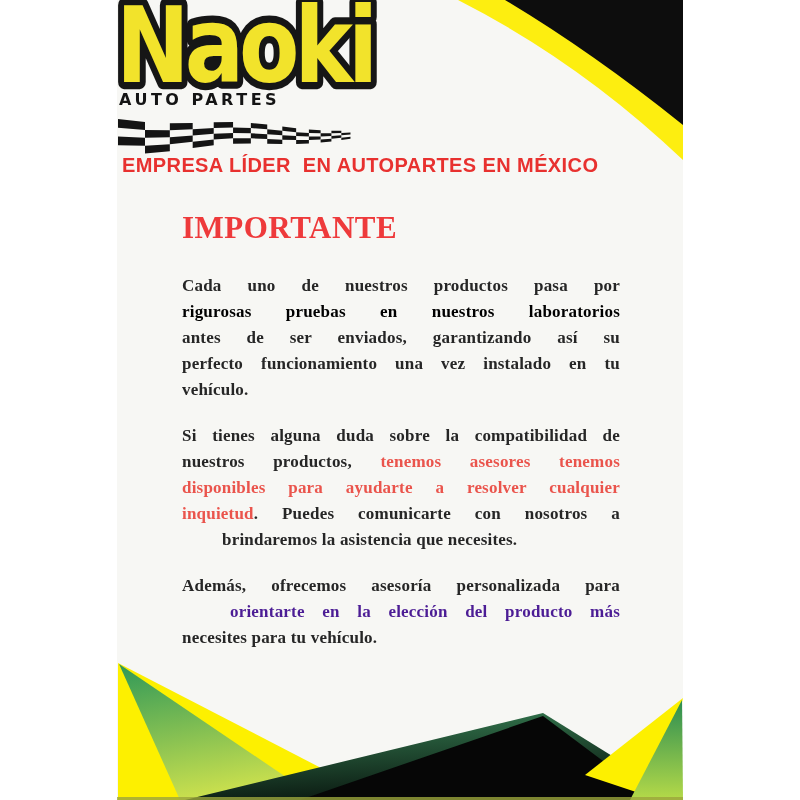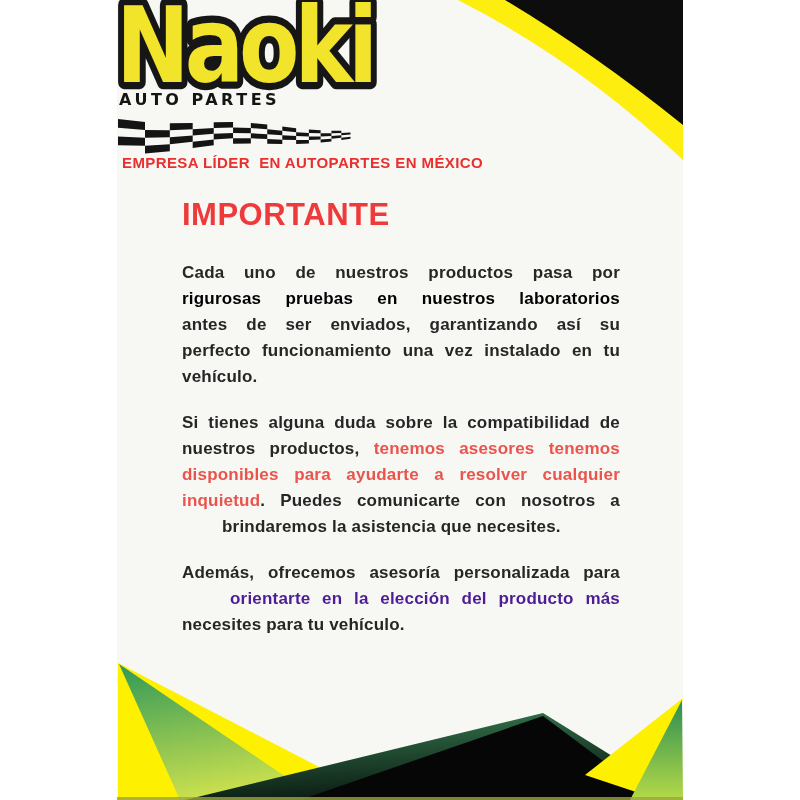--- a/index.html
+++ b/index.html
@@ -9,25 +9,25 @@
 
   
   .top-corner{position:absolute;top:0;right:0;width:566px;height:170px;pointer-events:none;}
 
   
   .brand-svg{position:absolute;left:-3px;top:-4px;width:310px;height:102px;overflow:visible;}
   .brand-svg text{font-family:"DejaVu Sans",sans-serif;font-weight:bold;}
   .subtitle{position:absolute;left:2px;top:90px;font-size:16px;font-weight:bold;color:#141414;
             letter-spacing:3.5px;font-family:"DejaVu Sans",sans-serif;white-space:pre;}
   .flag{position:absolute;left:1px;top:116px;width:250px;height:44px;overflow:visible;}
-  .tagline{position:absolute;left:5px;top:154px;font-size:15px;font-weight:bold;
+  .tagline{position:absolute;left:5px;top:154px;font-size:20px;font-weight:bold;
            letter-spacing:0.4px;white-space:pre;text-align:right;}
 
   
-  .content{position:absolute;left:65px;top:197px;width:438px;}
+  .content{position:absolute;left:65px;top:210px;width:438px;font-family:Liberation Serif, serif;}
   .heading{margin:0 0 27px 0;font-size:31px;font-weight:bold;letter-spacing:0.5px;}
   .para{margin:0 0 20px 0;font-size:17px;font-weight:bold;color:#262626;
         letter-spacing:0.2px;}
   .pline{text-align:justify;text-align-last:justify;line-height:26px;height:26px;white-space:nowrap;}
   .pline.last{text-align-last:left;}
 
   
   .bottom-decor{position:absolute;left:0;bottom:0;width:566px;height:140px;pointer-events:none;}
 </style>
 </head>

